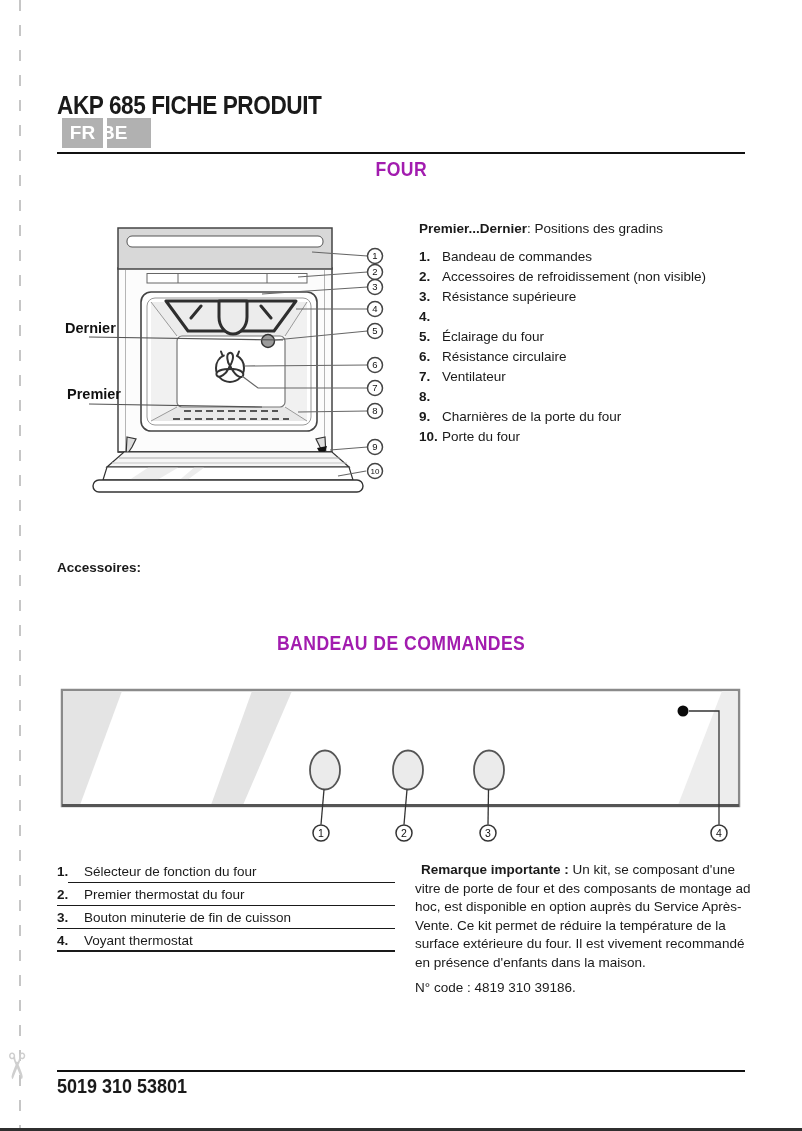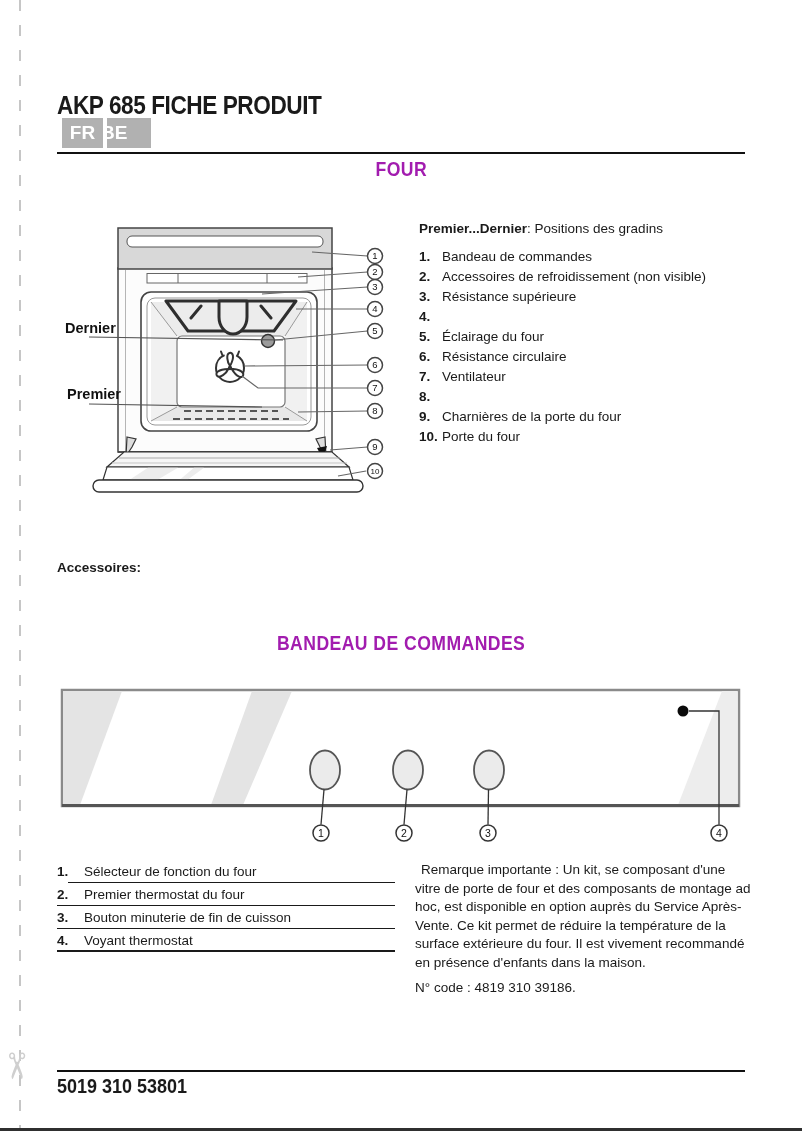--- a/index.html
+++ b/index.html
@@ -47,21 +47,21 @@
   .fig-panel{position:absolute;left:55px;top:680px;width:695px;height:165px;}
 
   .ctl-list{position:absolute;left:57px;top:860px;width:338px;font-size:13.5px;}
   .ctl-row{position:relative;display:flex;padding:4px 0 4px 0;line-height:15px;}
   .ctl-row .num{font-weight:bold;width:27px;flex:0 0 27px;}
   .ctl-row::after{content:"";position:absolute;left:0;right:0;bottom:0;height:1px;background:#1a1a1a;}
   .ctl-row:first-child::after{left:11px;}
   .ctl-row:last-child::after{height:2px;}
 
   .note{position:absolute;left:415px;top:861px;width:336px;font-size:13.5px;line-height:18.5px;}
-  .note .lead{font-weight:normal;padding-left:6px;}
+  .note .lead{font-weight:bold;padding-left:6px;}
   .note .code{margin-top:7px;}
 
   .footer-code{position:absolute;left:57px;top:1075px;font-size:20px;font-weight:bold;white-space:nowrap;}
   .footer-code span{display:inline-block;transform:scaleX(0.9);transform-origin:left center;}
 
   .bottom-bar{position:absolute;left:0;bottom:0;width:802px;height:3px;background:#2f2f2f;}
 
   svg text{font-family:"Liberation Sans",sans-serif;}
 </style>
 </head>

